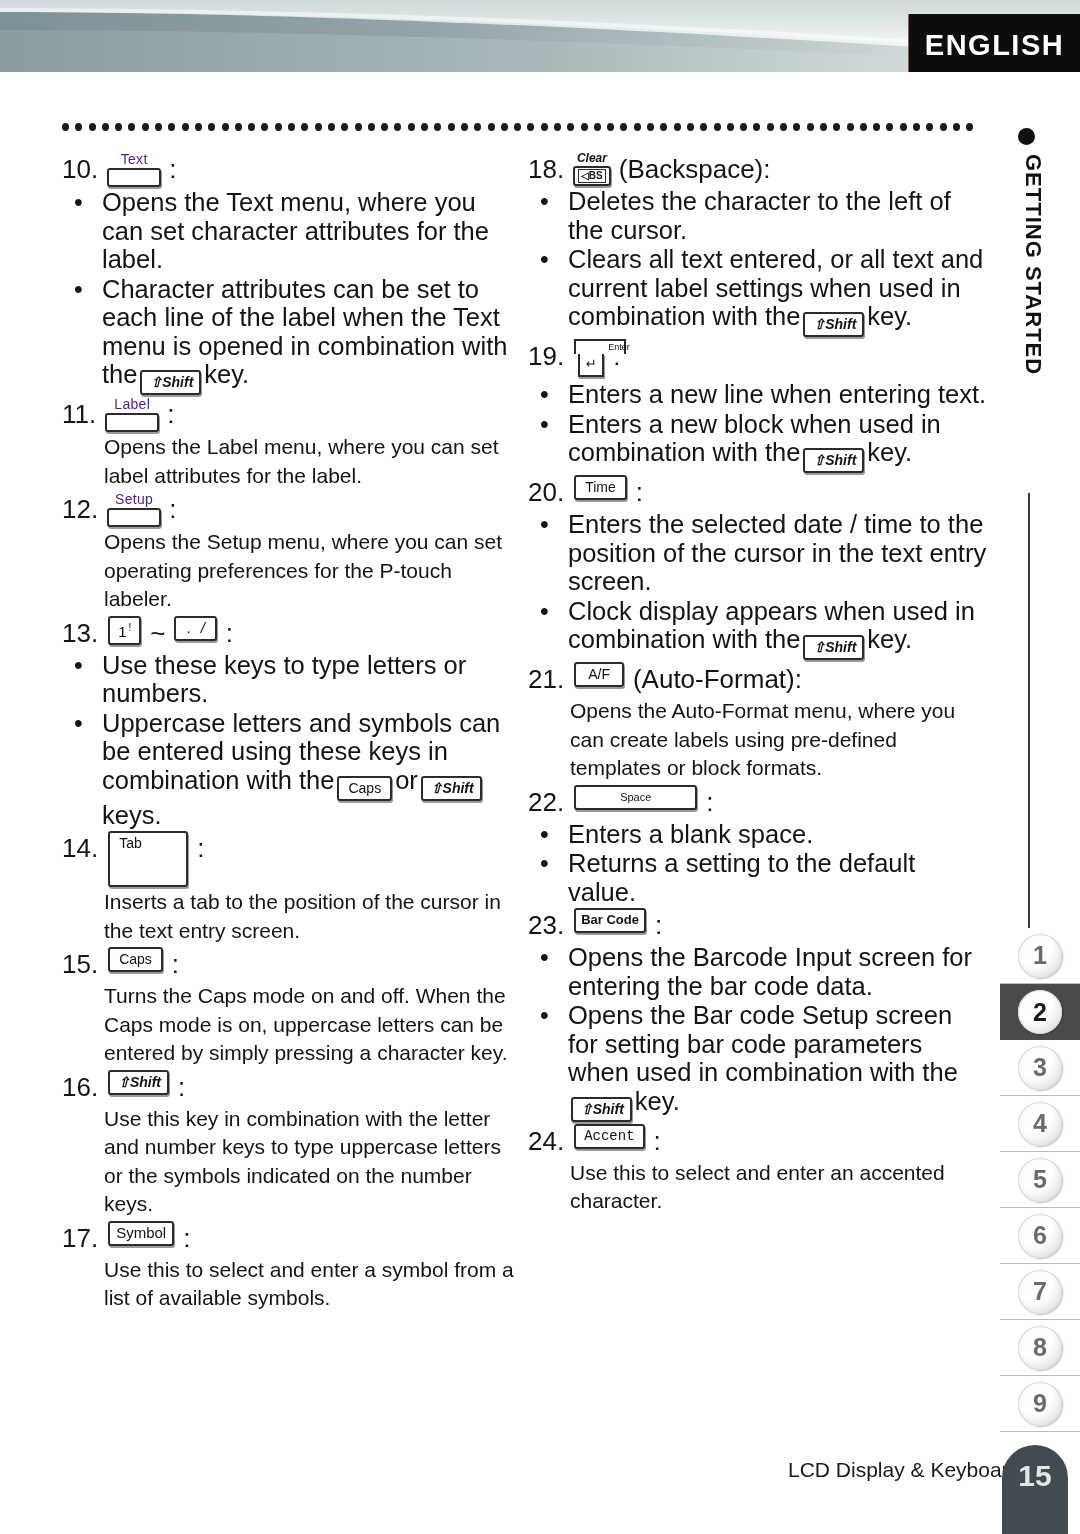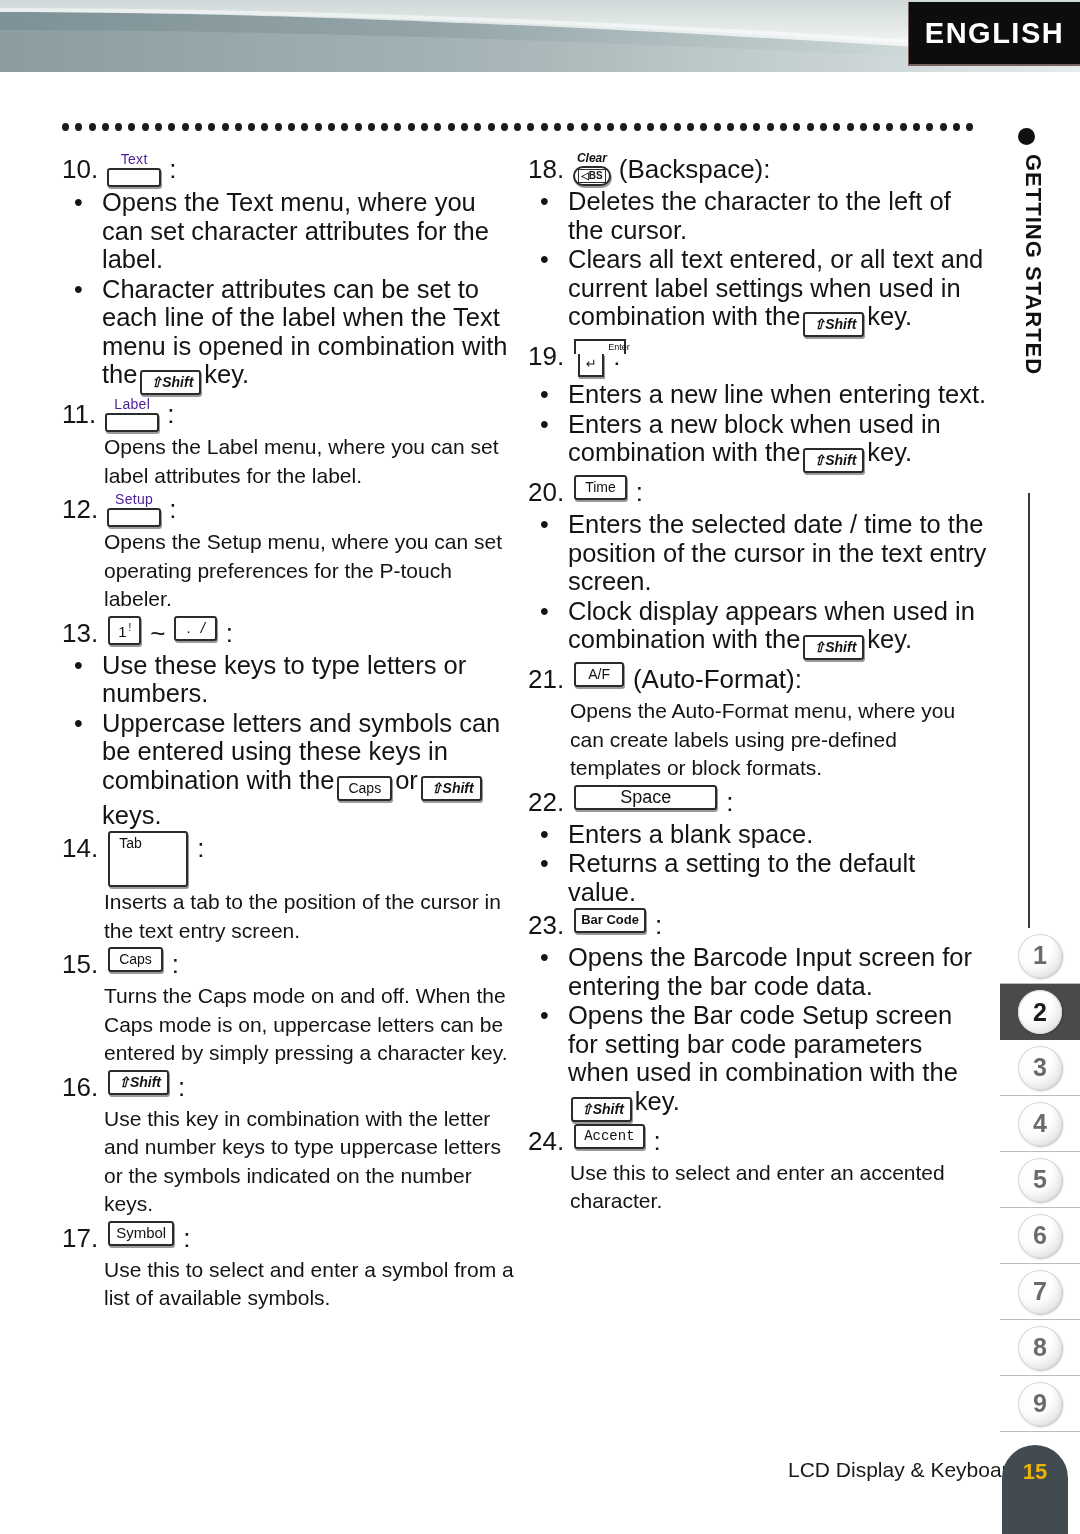--- a/index.html
+++ b/index.html
@@ -18,21 +18,21 @@
   
   .header-band {
     position: absolute; top: 0; left: 0;
     width: 1080px; height: 72px;
     overflow: hidden;
   }
   .header-band svg { display: block; }
 
   .english-box {
     position: absolute;
-    top: 2px; right: 0px;
+    top: 14px; right: 0px;
     width: 172px; height: 64px;
     background: #0d0d0d;
     border-bottom: 2px solid #7a5f5f;
     border-left: 1px solid #7a5f5f;
     display: flex; align-items: center; justify-content: center;
   }
   .english-box span {
     color: #ffffff;
     font-size: 29px;
     font-weight: bold;
@@ -178,21 +178,21 @@
     margin: 0 3px;
   }
   .kc.shift { font-style: italic; font-weight: bold; font-size: 14px; padding: 2px 6px 3px 8px; }
   .kc.caps  { font-size: 14px; padding: 2px 9px 3px 9px; }
   .kc.tab   { font-size: 14px; padding: 2px 20px 3px 9px; }
   .kc.symbol{ font-size: 15px; padding: 2px 6px 3px 6px; }
   .kc.time  { font-size: 14px; padding: 2px 9px 3px 9px; }
   .kc.af    { font-size: 14px; padding: 2px 12px 3px 12px; }
   .kc.barcode { font-size: 13px; font-weight: bold; padding: 2px 5px 3px 5px; }
   .kc.accent  { font-size: 14px; padding: 2px 8px 3px 8px; font-family: Liberation Mono, monospace; }
-  .kc.space   { font-size: 18px; padding: 2px 44px 3px 44px; }
+  .kc.space   { font-size: 11px; padding: 2px 44px 3px 44px; }
 
   
   .kc-stack {
     display: inline-block;
     vertical-align: -9px;
     text-align: center;
     margin: 0 2px;
     white-space: nowrap;
   }
   .kc-stack .lbl {
@@ -225,21 +225,21 @@
     font-size: 12px;
     line-height: 13px;
     font-style: italic;
     font-weight: bold;
     color: #111;
     text-align: center;
   }
   .kc-clear .cap {
     display: block;
     border: 2px solid #2b2b2b;
-    border-radius: 10px;
+    border-radius: 3px;
     background: #fff;
     box-shadow: 1px 2px 0 0 #9a9a9a;
     padding: 0px 3px 1px 3px;
     font-size: 12px;
     line-height: 15px;
     margin-top: 1px;
   }
   .kc-clear .bs {
     display: inline-block;
     border: 1.5px solid #2b2b2b;
@@ -314,22 +314,22 @@
   .page-tab {
     position: absolute;
     right: 12px; top: 1445px;
     width: 66px; height: 89px;
     background: #414b50;
     border-radius: 33px 33px 0 0;
     display: flex; align-items: flex-start; justify-content: center;
     padding-top: 14px;
   }
   .page-tab span {
-    color: #eab308;
-    font-size: 22px;
+    color: #e5e5e5;
+    font-size: 30px;
     font-weight: bold;
   }
 </style>
 </head>
 <body>
 
 <div id="page">
 
   <div class="header-band">
     <svg width="1080" height="72" viewBox="0 0 1080 72">

